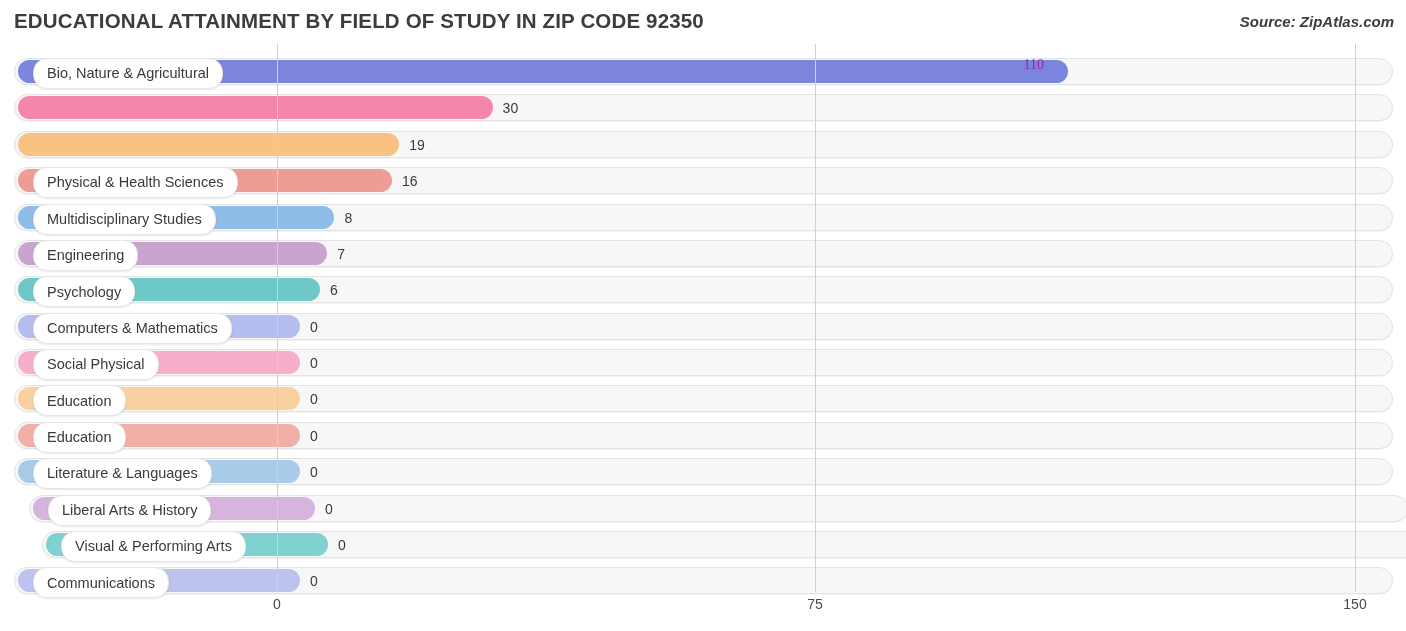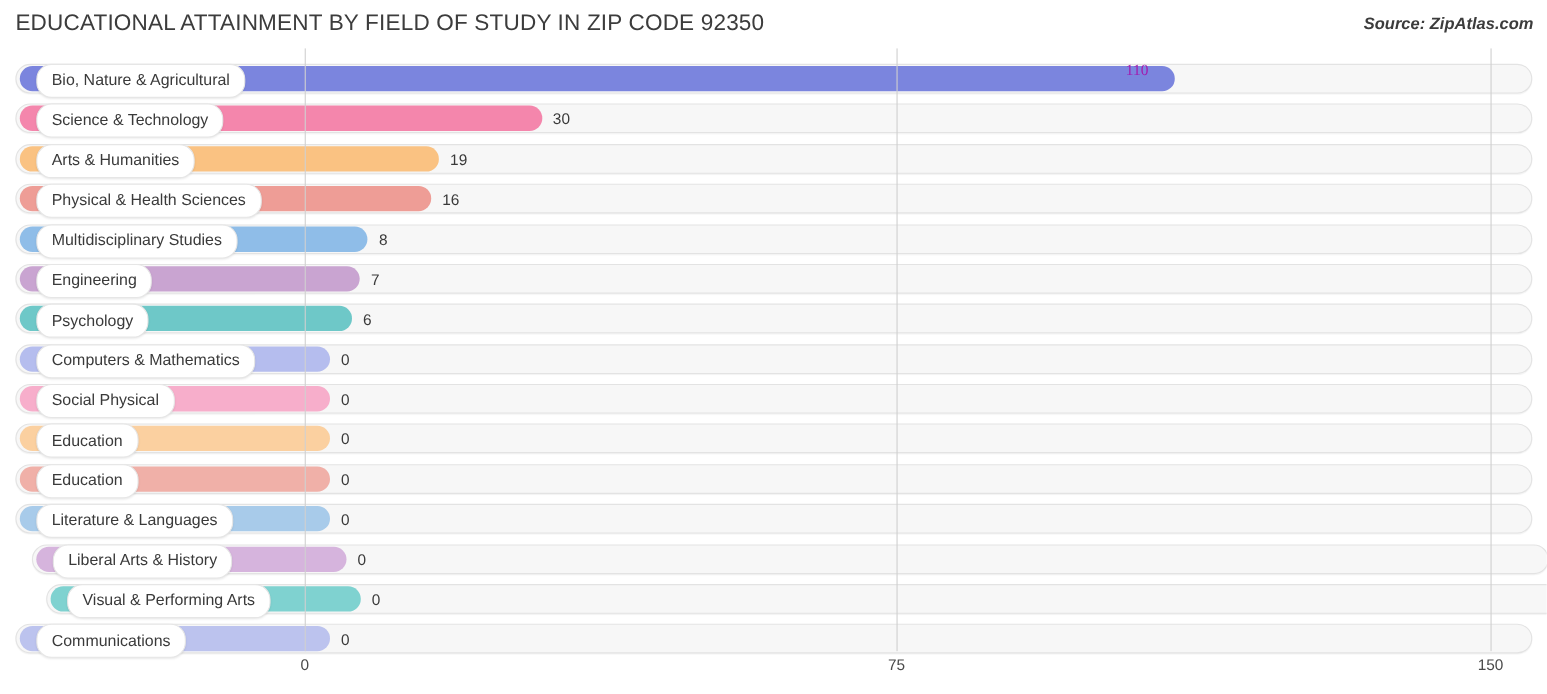--- a/index.html
+++ b/index.html
@@ -22,20 +22,21 @@
     left: 0; top: 0;
     width: 1406px; height: 44px;
   }
   #chart-title {
     position: absolute;
     left: 14px; top: 9px;
     font-size: 20.5px;
     letter-spacing: 0.15px;
     color: #3c3c3c;
     white-space: nowrap;
+    font-weight: bold;
   }
   #source-label {
     position: absolute;
     right: 12px; top: 13px;
     font-size: 15px;
     font-style: italic;
     font-weight: bold;
     color: #3c3c3c;
     white-space: nowrap;
   }
@@ -150,31 +151,25 @@
         <div class="track"></div>
         <div class="bar" style="width: 1049.53px; background: rgb(123, 133, 222);"></div>
         <div class="bar-label-pill">
           <span>Bio, Nature &amp; Agricultural</span>
         </div>
         <div class="value-in" style="left: 1023.53px;">110</div>
       </div>
       <div class="row" style="top: 47.38px;">
         <div class="track"></div>
         <div class="bar" style="width: 474.6px; background: rgb(244, 134, 172);"></div>
-        <div class="bar-label-pill">
-          <span>Science &amp; Technology</span>
-        </div>
         <div class="value-out" style="left: 502.6px;">30</div>
       </div>
       <div class="row" style="top: 83.76px;">
         <div class="track"></div>
         <div class="bar" style="width: 381.173px; background: rgb(250, 194, 130);"></div>
-        <div class="bar-label-pill">
-          <span>Arts &amp; Humanities</span>
-        </div>
         <div class="value-out" style="left: 409.173px;">19</div>
       </div>
       <div class="row" style="top: 120.14px;">
         <div class="track"></div>
         <div class="bar" style="width: 373.987px; background: rgb(238, 157, 150);"></div>
         <div class="bar-label-pill">
           <span>Physical &amp; Health Sciences</span>
         </div>
         <div class="value-out" style="left: 401.987px;">16</div>
       </div>

